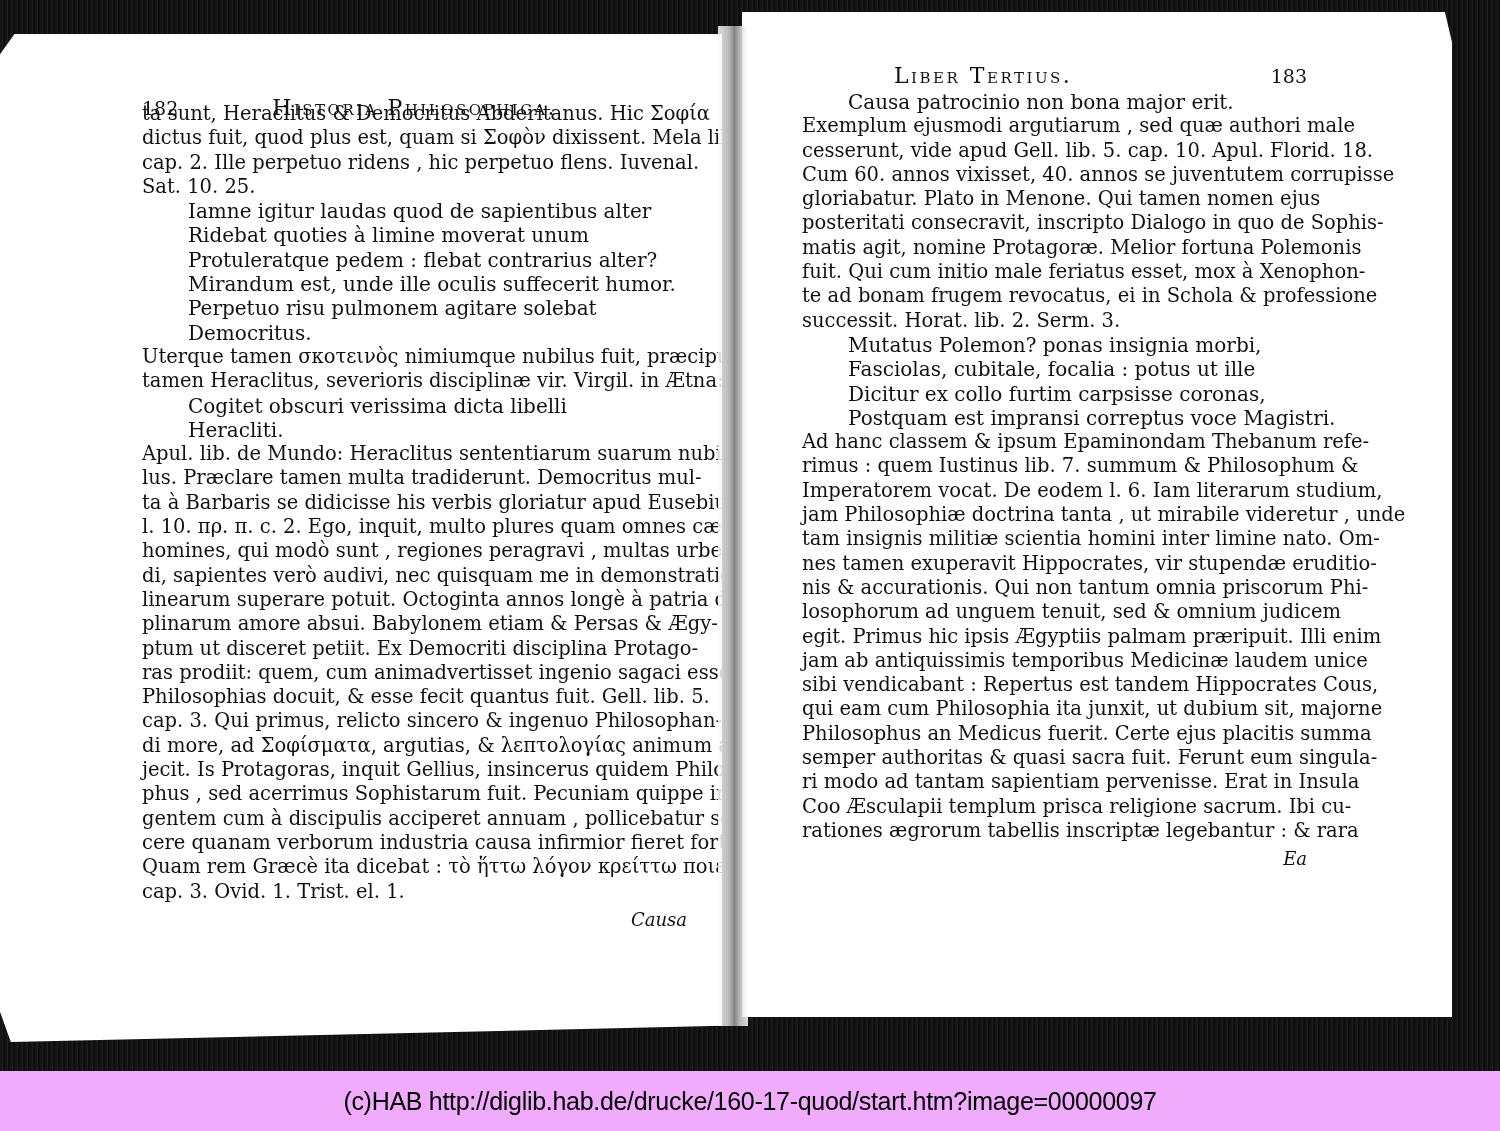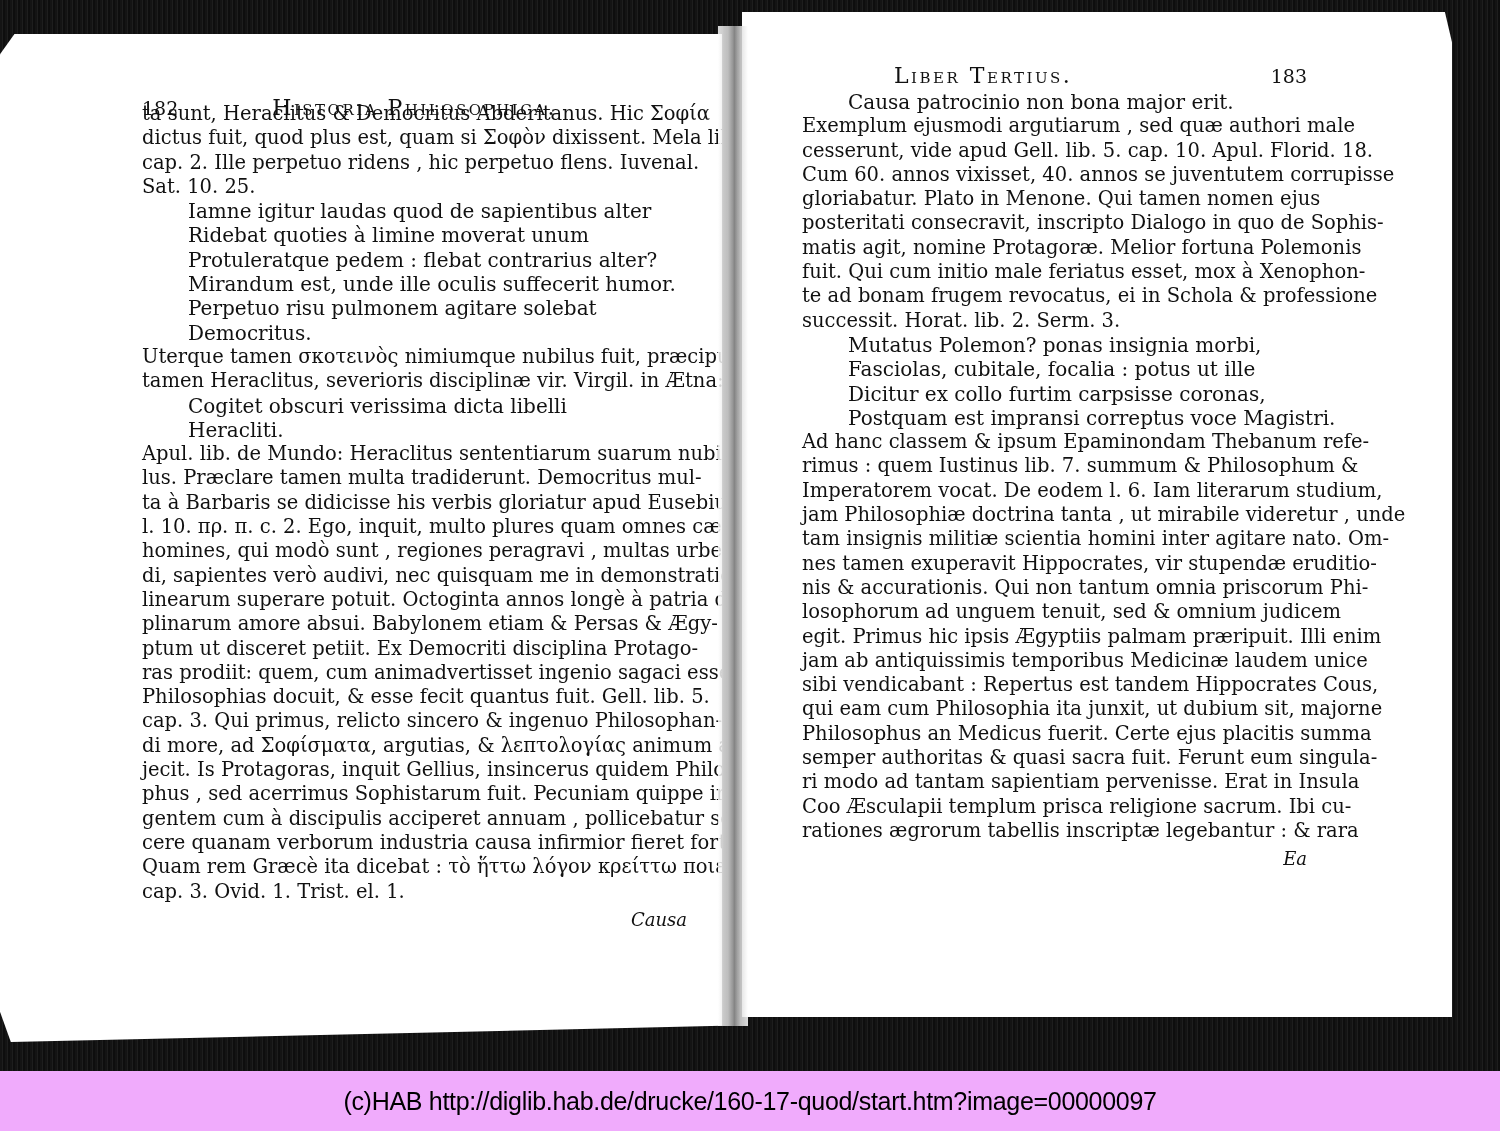--- a/index.html
+++ b/index.html
@@ -126,21 +126,21 @@
 
     <div class="verse">Mutatus Polemon? ponas insignia morbi,</div>
     <div class="verse">Fasciolas, cubitale, focalia : potus ut ille</div>
     <div class="verse">Dicitur ex collo furtim carpsisse coronas,</div>
     <div class="verse">Postquam est impransi correptus voce Magistri.</div>
 
     <div class="line">Ad hanc classem &amp; ipsum Epaminondam Thebanum refe-</div>
     <div class="line">rimus : quem Iustinus lib. 7. summum &amp; Philosophum &amp;</div>
     <div class="line">Imperatorem vocat. De eodem l. 6. Iam literarum studium,</div>
     <div class="line">jam Philosophiæ doctrina tanta , ut mirabile videretur , unde</div>
-    <div class="line">tam insignis militiæ scientia homini inter agitare nato. Om-</div>
+    <div class="line">tam insignis militiæ scientia homini inter limine nato. Om-</div>
     <div class="line">nes tamen exuperavit Hippocrates, vir stupendæ eruditio-</div>
     <div class="line">nis &amp; accurationis. Qui non tantum omnia priscorum Phi-</div>
     <div class="line">losophorum ad unguem tenuit, sed &amp; omnium judicem</div>
     <div class="line">egit. Primus hic ipsis Ægyptiis palmam præripuit. Illi enim</div>
     <div class="line">jam ab antiquissimis temporibus Medicinæ laudem unice</div>
     <div class="line">sibi vendicabant : Repertus est tandem Hippocrates Cous,</div>
     <div class="line">qui eam cum Philosophia ita junxit, ut dubium sit, majorne</div>
     <div class="line">Philosophus an Medicus fuerit. Certe ejus placitis summa</div>
     <div class="line">semper authoritas &amp; quasi sacra fuit. Ferunt eum singula-</div>
     <div class="line">ri modo ad tantam sapientiam pervenisse. Erat in Insula</div>

